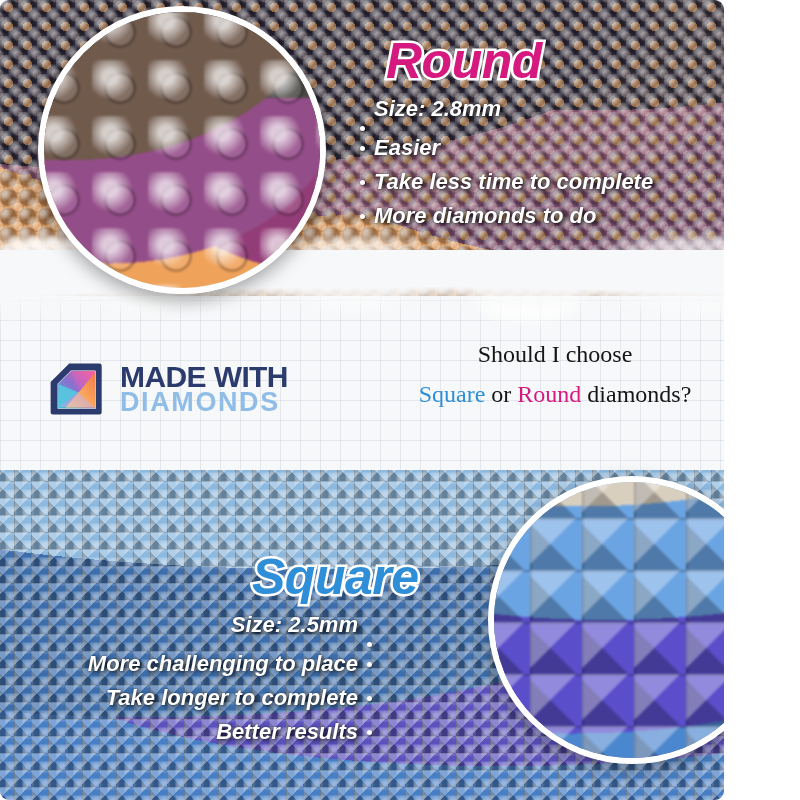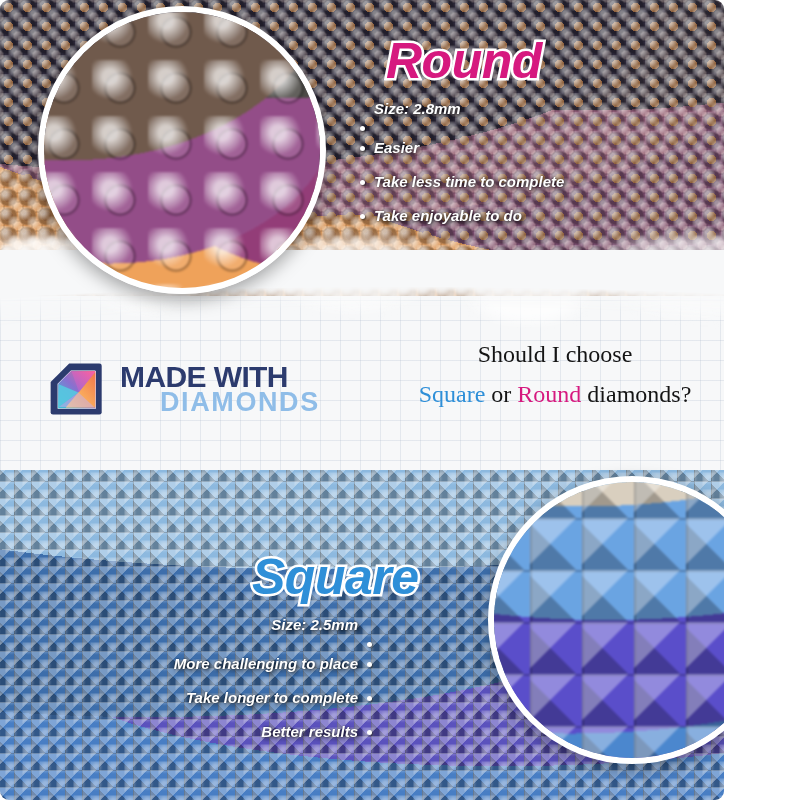--- a/index.html
+++ b/index.html
@@ -160,21 +160,21 @@
     left:386px; top:32px; font-size:50px; color:#d6197f;
   }
   .title-square{
     left:252px; top:548px; font-size:50px; color:#2e8fd8;
   }
 
   .bullets{ position:absolute; }
   .bullets .line{
     display:flex; align-items:center; gap:9px;
     color:#fff; font-style:italic; font-weight:bold;
-    font-size:15px; line-height:34px;
+    font-size:22px; line-height:34px;
     text-shadow:2px 2px 4px rgba(0,0,0,.75), 0 0 2px rgba(0,0,0,.6);
     white-space:nowrap;
   }
   .bullets .dot{
     width:5px;height:5px;border-radius:50%;background:#fff;flex:0 0 5px;
     box-shadow:1px 1px 2px rgba(0,0,0,.6);
   }
   .bullets .dot.hidden{ visibility:hidden; }
 
   .bullets-round{ left:360px; top:92px; }
@@ -184,21 +184,21 @@
   .bullets-square .line{ justify-content:flex-end; }
 
   
   .logo{ position:absolute; left:46px; top:360px; display:flex; align-items:center; gap:16px; }
   .logo-mark{ width:58px;height:58px;flex:0 0 58px; }
   .logo-words{ display:flex; flex-direction:column; line-height:.92; }
   .logo-made{
     font-size:30px; font-weight:bold; color:#2c3b6e; letter-spacing:-.6px;
   }
   .logo-diam{
-    font-size:27px; font-weight:bold; color:#8fbde8; letter-spacing:1.6px;margin-left:40px;
+    font-size:27px; font-weight:bold; color:#8fbde8; letter-spacing:1.6px;
   }
 
   
   .question{
     position:absolute; left:330px; top:334px; width:450px; text-align:center;
     color:#151515; font-size:24px; line-height:40px;font-family:Liberation Serif, serif;
   }
   .question .l2{ display:block; }
   .q-square{ color:#2e8fd8; }
   .q-round{ color:#d6197f; }
@@ -239,21 +239,21 @@
     <div class="line">
       <span class="dot"></span>
       <span>Easier</span>
     </div>
     <div class="line">
       <span class="dot"></span>
       <span>Take less time to complete</span>
     </div>
     <div class="line">
       <span class="dot"></span>
-      <span>Take enjoyable to do</span>
+      <span>More diamonds to do</span>
     </div>
   </div>
 
   <div class="title title-square">Square</div>
   <div class="bullets bullets-square">
     <div class="line">
       <span>Size:  2.5mm</span>
       <span class="dot hidden"></span>
     </div>
     <div class="line">

